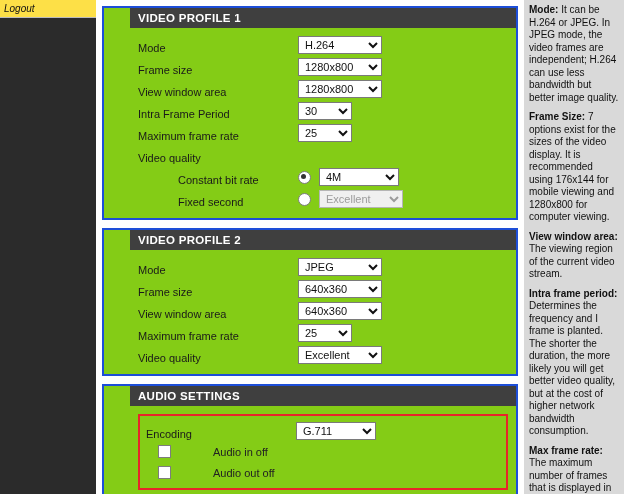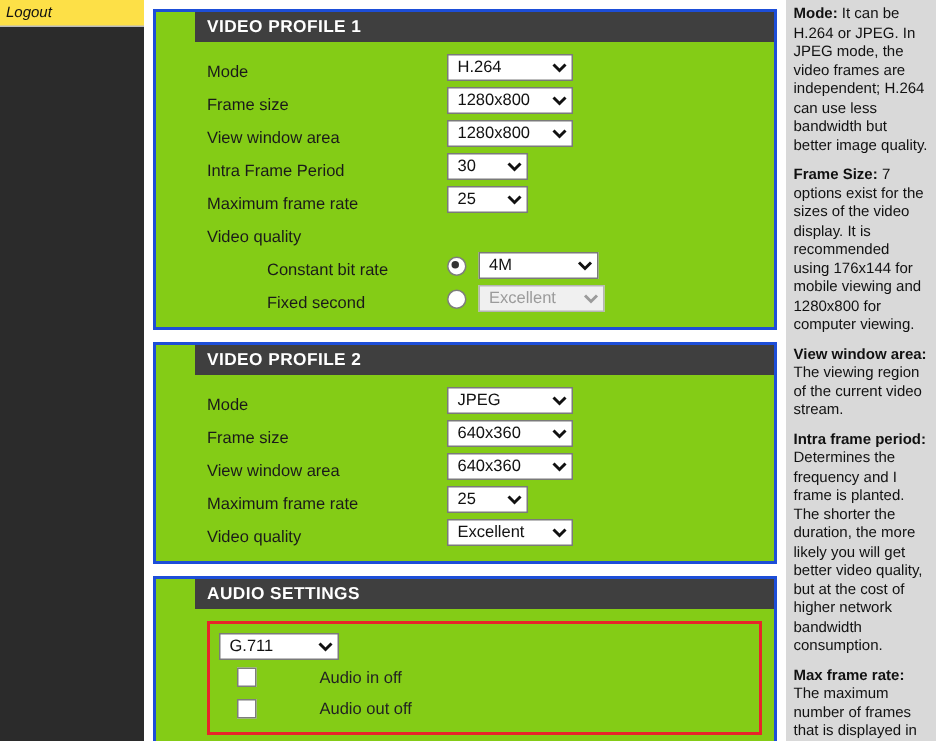--- a/index.html
+++ b/index.html
@@ -310,20 +310,21 @@
 
       </div>
     </div>
 
     <div class="panel">
       <div class="panel-header">AUDIO SETTINGS</div>
       <div class="panel-body">
         <div class="audio-highlight">
 
           <div class="row">
+            <div class="lbl">Encoding</div>
             <div class="ctrl">
               <select class="sel w-med">
                 <option>G.711</option>
               </select>
             </div>
           </div>
 
           <div class="cb-row">
             <span class="checkbox"></span>
             <span class="cb-label">Audio in off</span>

